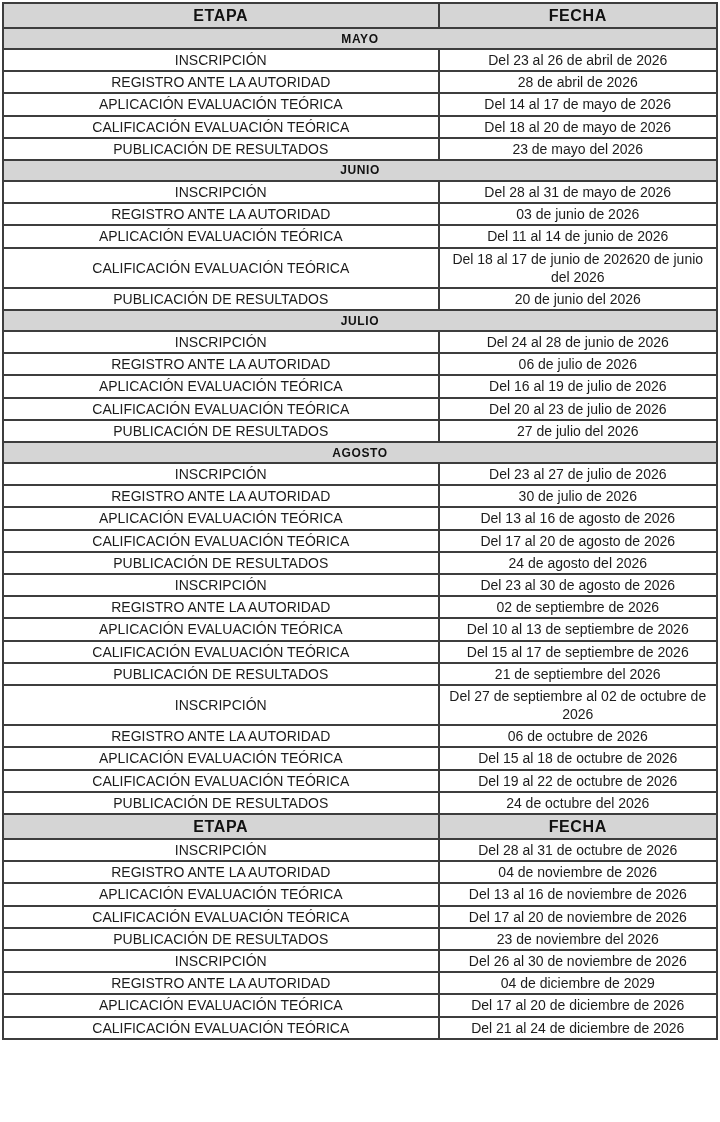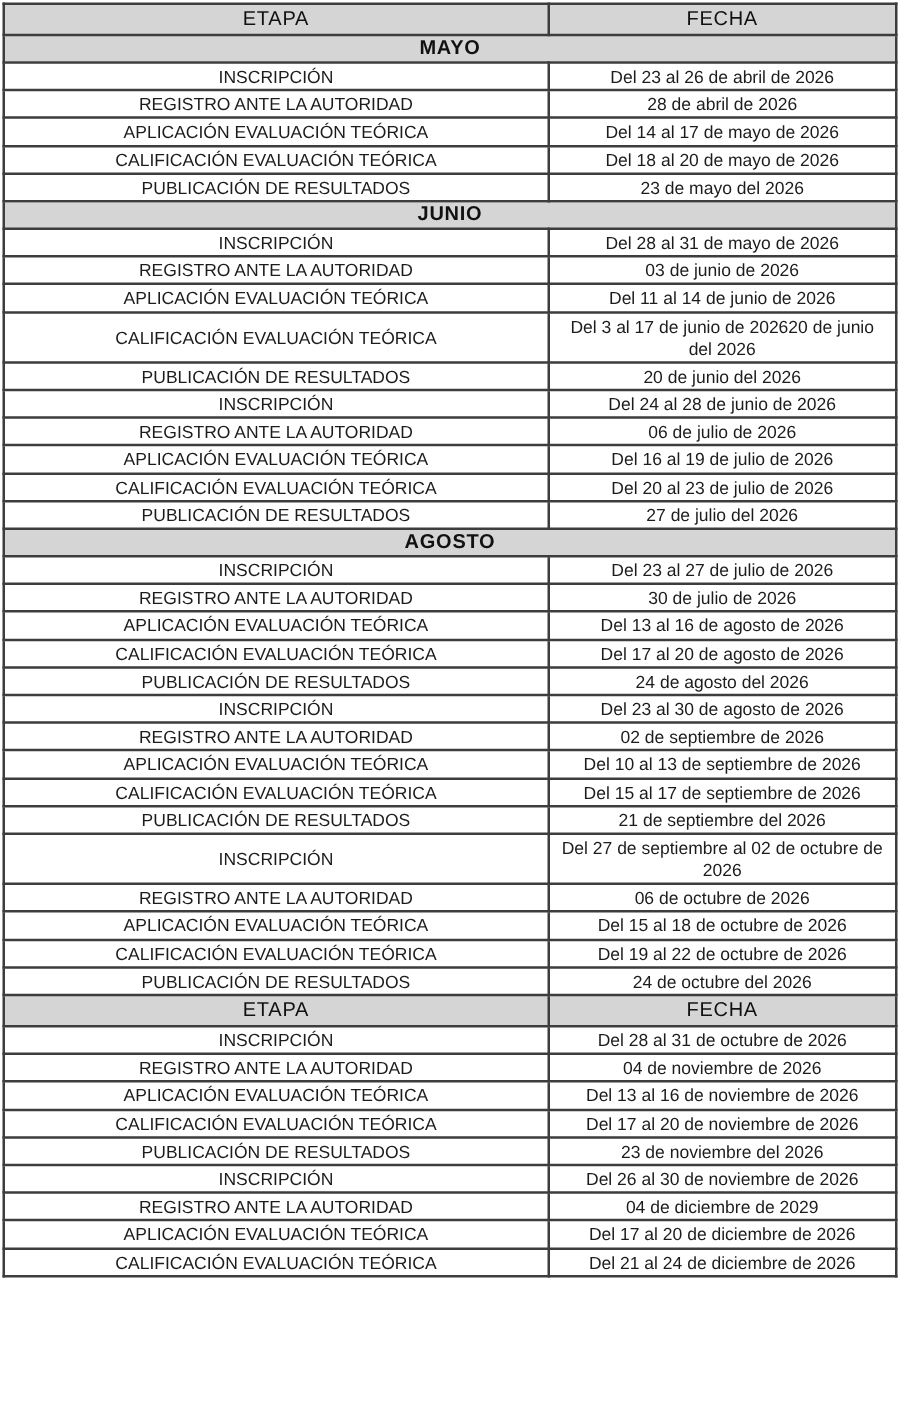--- a/index.html
+++ b/index.html
@@ -27,30 +27,30 @@
   col.col-fecha { width: 39%; }
   th, td {
     border: 2px solid #3d3d3d;
     text-align: center;
     vertical-align: middle;
     padding: 1px 6px;
     overflow: hidden;
   }
   th.col-h {
     background: #d5d5d5;
-    font-weight: normal;
+    font-weight: bold;
     font-size: 16px;
     height: 21px;
     letter-spacing: 0.6px;
     color: #111111;
   }
   td.month {
     background: #d5d5d5;
     font-weight: bold;
-    font-size: 16px;
+    font-size: 12px;
     height: 17px;
     letter-spacing: 0.6px;
     color: #111111;
   }
   td.etapa, td.fecha {
     font-size: 14px;
     height: 18px;
     line-height: 1.3;
     background: #ffffff;
   }
@@ -102,25 +102,28 @@
         <tr>
           <td class="etapa">REGISTRO ANTE LA AUTORIDAD</td>
           <td class="fecha">03 de junio de 2026</td>
         </tr>
         <tr>
           <td class="etapa">APLICACIÓN EVALUACIÓN TEÓRICA</td>
           <td class="fecha">Del 11 al 14 de junio de 2026</td>
         </tr>
         <tr>
           <td class="etapa">CALIFICACIÓN EVALUACIÓN TEÓRICA</td>
-          <td class="fecha">Del 3 al 17 de junio de 202620 de junio del 2026</td>
+          <td class="fecha">Del 18 al 17 de junio de 202620 de junio del 2026</td>
         </tr>
         <tr>
           <td class="etapa">PUBLICACIÓN DE RESULTADOS</td>
           <td class="fecha">20 de junio del 2026</td>
+        </tr>
+        <tr>
+          <td colspan="2" class="month">JULIO</td>
         </tr>
         <tr>
           <td class="etapa">INSCRIPCIÓN</td>
           <td class="fecha">Del 24 al 28 de junio de 2026</td>
         </tr>
         <tr>
           <td class="etapa">REGISTRO ANTE LA AUTORIDAD</td>
           <td class="fecha">06 de julio de 2026</td>
         </tr>
         <tr>

